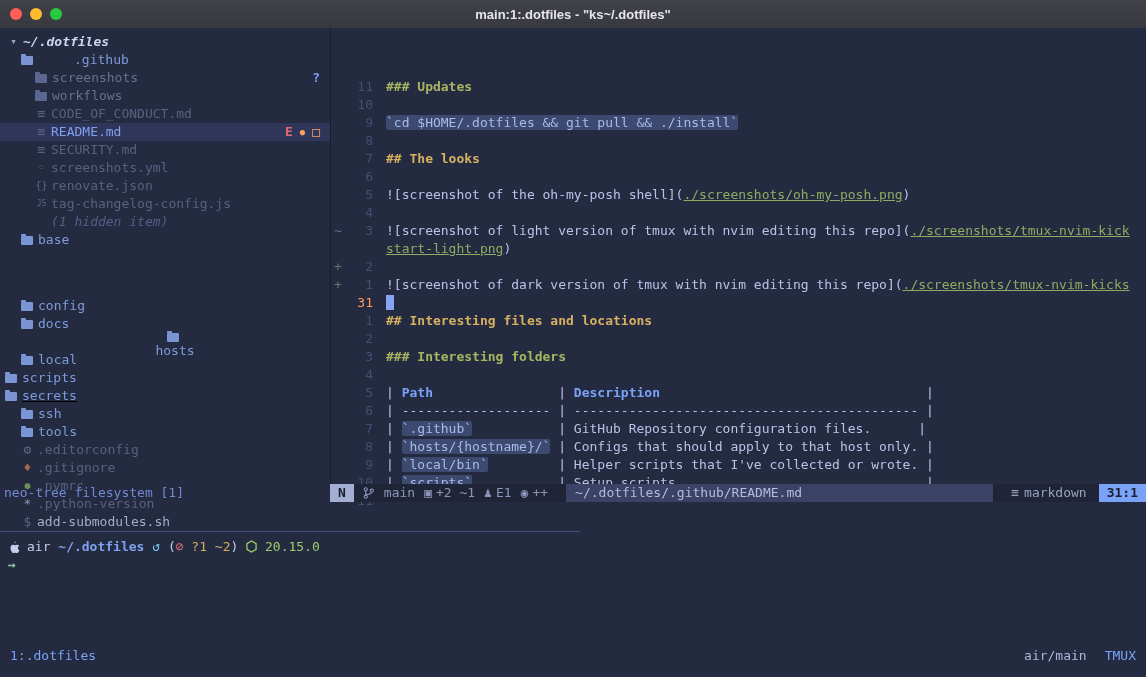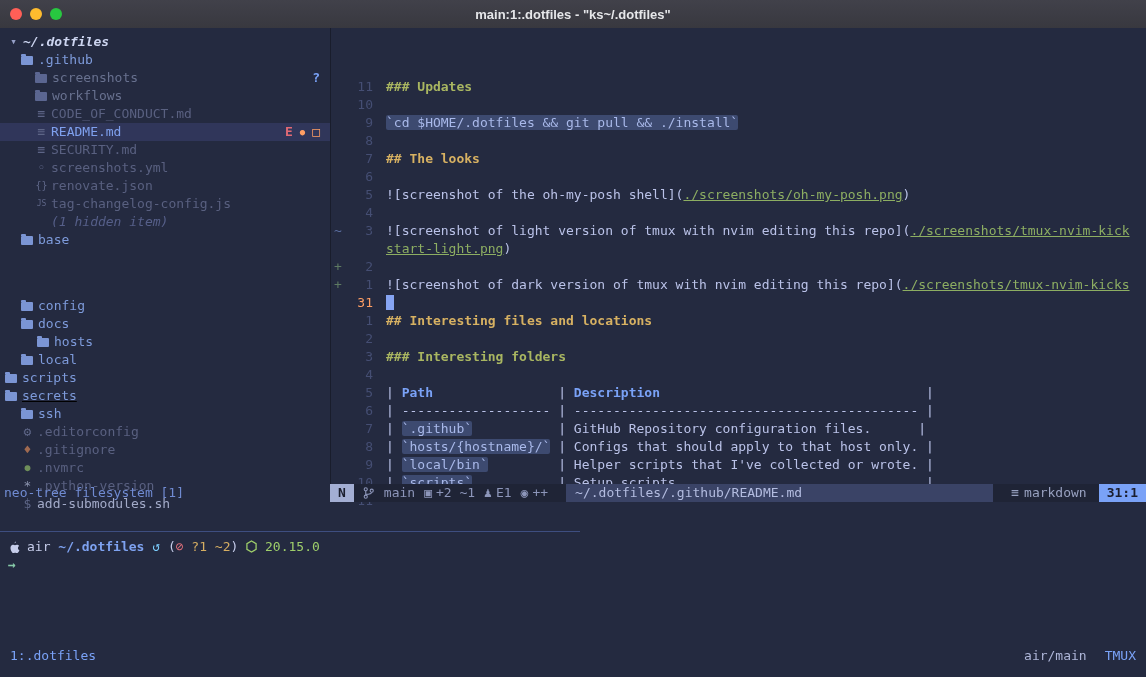--- a/index.html
+++ b/index.html
@@ -112,38 +112,39 @@
       <span class="light green"></span>
     </div>
     <div class="title">main:1:.dotfiles - "ks~/.dotfiles"</div>
   </div>
 
   <div class="term">
 
     <div class="vsep"></div>
     <div id="sidebar">
         <div class="srow root" style="padding-left: 6px;"><span class="ficon i-chev">▾</span><span class="label">~/.dotfiles</span></div>
-        <div class="srow dir" style="padding-left: 20px;"><span class="i-folder"></span><span class="label">.github</span></div>
+        <div class="srow dir" style="padding-left: 20px; gap: 36px;"><span class="i-folder"></span><span class="label">.github</span></div>
         <div class="srow dir-dim" style="padding-left: 34px;"><span class="i-folder"></span><span class="label">screenshots</span><span class="badges"><span class="badge badge-blue">?</span></span></div>
         <div class="srow dir-dim" style="padding-left: 34px;"><span class="i-folder"></span><span class="label">workflows</span></div>
         <div class="srow file-dim" style="padding-left: 34px;"><span class="ficon i-dim">≡</span><span class="label">CODE_OF_CONDUCT.md</span></div>
         <div class="srow file-dim sel" style="padding-left: 34px;"><span class="ficon i-dim">≡</span><span class="label">README.md</span><span class="badges"><span class="badge badge-red">E</span><span class="badge badge-orange dot">●</span><span class="badge badge-orange">□</span></span></div>
         <div class="srow file-dim" style="padding-left: 34px;"><span class="ficon i-dim">≡</span><span class="label">SECURITY.md</span></div>
         <div class="srow file-dim" style="padding-left: 34px;"><span class="ficon i-dim">◦</span><span class="label">screenshots.yml</span></div>
         <div class="srow file-dim" style="padding-left: 34px;"><span class="ficon i-dim i-small">{}</span><span class="label">renovate.json</span></div>
         <div class="srow file-dim" style="padding-left: 34px;"><span class="ficon i-dim i-tiny">JS</span><span class="label">tag-changelog-config.js</span></div>
         <div class="srow hidden" style="padding-left: 34px;"><span class="ficon"></span><span class="label">(1 hidden item)</span></div>
         <div class="srow dir" style="padding-left: 20px;"><span class="i-folder"></span><span class="label">base</span></div>
         <div class="srow dir" style="padding-left: 20px; margin-top: 48px;"><span class="i-folder"></span><span class="label">config</span></div>
         <div class="srow dir" style="padding-left: 20px;"><span class="i-folder"></span><span class="label">docs</span></div>
-        <div class="srow dir" style="padding-left: 36px;"><span class="i-folder"></span><span class="label">hosts</span></div>
+        <div class="srow dir" style="padding-left: 20px; flex-direction: column;"><span class="i-folder"></span><span class="label">hosts</span></div>
         <div class="srow dir" style="padding-left: 20px;"><span class="i-folder"></span><span class="label">local</span></div>
         <div class="srow dir" style="padding-left: 4px;"><span class="i-folder"></span><span class="label">scripts</span></div>
         <div class="srow dir" style="padding-left: 4px; text-decoration: underline;"><span class="i-folder"></span><span class="label">secrets</span></div>
         <div class="srow dir" style="padding-left: 20px;"><span class="i-folder"></span><span class="label">ssh</span></div>
+        <div class="srow dir" style="padding-left: 20px;"><span class="i-folder"></span><span class="label">tools</span></div>
         <div class="srow file-dim" style="padding-left: 20px;"><span class="ficon i-dim">⚙</span><span class="label">.editorconfig</span></div>
         <div class="srow file-dim" style="padding-left: 20px;"><span class="ficon i-git">♦</span><span class="label">.gitignore</span></div>
         <div class="srow file-dim" style="padding-left: 20px;"><span class="ficon i-node i-small">●</span><span class="label">.nvmrc</span></div>
         <div class="srow file-dim" style="padding-left: 20px;"><span class="ficon i-py">*</span><span class="label">.python-version</span></div>
         <div class="srow file" style="padding-left: 20px;"><span class="ficon i-dim">$</span><span class="label">add-submodules.sh</span></div>
       </div>
     <div class="sidebar-footer">neo-tree filesystem [1]</div>
 
     <div id="editor">
         <div class="erow">

